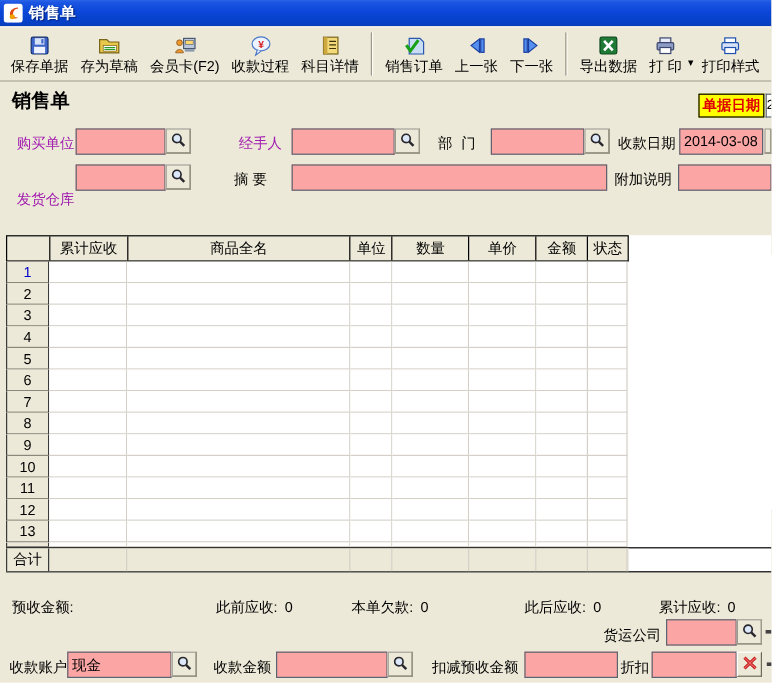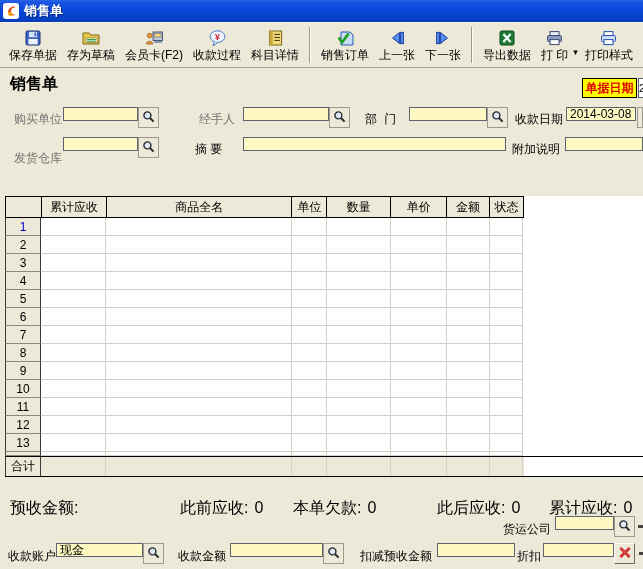--- a/index.html
+++ b/index.html
@@ -29,23 +29,23 @@
   .doc-title { position:absolute; left:10px; top:74px; font-size:16px; font-weight:bold; }
   .date-btn { position:absolute; left:582px; top:78px; width:55px; height:20px;
     background:#ffff00; border:1px solid #000; color:#e00000; font-weight:bold;
     font-size:12px; font-family:inherit; padding:0; line-height:18px; }
   .date-partial { position:absolute; left:638px; top:78px; width:5px; height:20px;
     background:#fff; border:1px solid #5c6470; border-right:none; overflow:hidden;
     font-size:11px; line-height:18px; }
 
   
   .lbl { position:absolute; white-space:nowrap; font-size:12px; }
-  .lbl.red { color:#737373; }
+  .lbl.red { color:#a21caf; }
   .inp { position:absolute; height:21px; display:flex; }
-  .inp input { flex:1; min-width:0; height:14px; border:1px solid #5c6470; background:#fef9c3;
+  .inp input { flex:1; min-width:0; height:22px; border:1px solid #5c6470; background:#fca5a5;
     font-size:12px; font-family:inherit; padding:1px 3px; }
   .mag { width:21px; height:21px; background:#ece9d8; border:1px solid;
     border-color:#fff #6d6a5a #6d6a5a #fff; outline:1px solid #9d9a8b; outline-offset:-1px;
     display:flex; align-items:center; justify-content:center; padding:0; cursor:pointer; }
   .xbtn { width:21px; height:21px; background:#ece9d8; border:1px solid;
     border-color:#fff #6d6a5a #6d6a5a #fff; display:flex; align-items:center; justify-content:center; padding:0; }
   .edge-cut { position:absolute; width:5px; height:3px; background:#444; }
 
   
   #status-line { position:absolute; left:14px; top:166px; color:#007700; font-size:12px; white-space:nowrap; }
@@ -64,21 +64,21 @@
   .g-row .num.active { color:#0000cc; }
   .g-row .dc { border-right:1px solid #d4d0c8; border-bottom:1px solid #d4d0c8; background:#fff; }
   .g-sliver { overflow:hidden; height:4px; }
   .total-band { position:absolute; left:5px; top:456px; width:638px; height:21px;
     border-top:1px solid #000; border-bottom:1px solid #000; background:#fff; }
   .total-table { display:flex; width:519px; height:100%; background:#ece9d8; }
   .total-table .tc { border-right:1px solid #d4d0c8; height:100%; display:flex; align-items:center; justify-content:center; }
   .total-table .tc.first { border-right:1px solid #3a3a3a; border-left:1px solid #3a3a3a; font-size:12px; }
 
   
-  .sum-pair { position:absolute; top:498px; font-size:16px; white-space:nowrap; }
+  .sum-pair { position:absolute; top:498px; font-size:12px; white-space:nowrap; }
   .sum-pair .v { margin-left:6px; }
 </style>
 </head>
 <body>
 
 <div id="window">
 
   <div class="titlebar">
     <span class="app-ic"><svg width="16" height="16" viewBox="0 0 16 16">
           <rect width="16" height="16" rx="3" fill="#fff"></rect>
@@ -241,21 +241,21 @@
       </button>
   </div>
   <span class="lbl" style="left:515px;top:111px">收款日期</span>
   <div class="inp" style="left:566px;top:107px;width:70px">
     <input value="2014-03-08" style="">
   </div>
   <div class="inp" style="left:637px;top:107px;width:6px">
     <button class="mag" style="width:6px"></button>
   </div>
 
-  <span class="lbl red" style="left:14px;top:150px">发货仓库</span>
+  <span class="lbl red" style="left:14px;top:158px">发货仓库</span>
   <div class="inp" style="left:63px;top:137px;width:96px">
     <input value="" style="">
     <button class="mag">
         <span><svg width="13" height="13" viewBox="0 0 13 13">
             <circle cx="5.4" cy="5.4" r="3.5" fill="#dce8f8" stroke="#28282e" stroke-width="1.4"></circle>
             <line x1="8" y1="8" x2="11.6" y2="11.6" stroke="#28282e" stroke-width="2"></line>
           </svg></span>
       </button>
   </div>
   <span class="lbl" style="left:195px;top:141px">摘  要</span>

